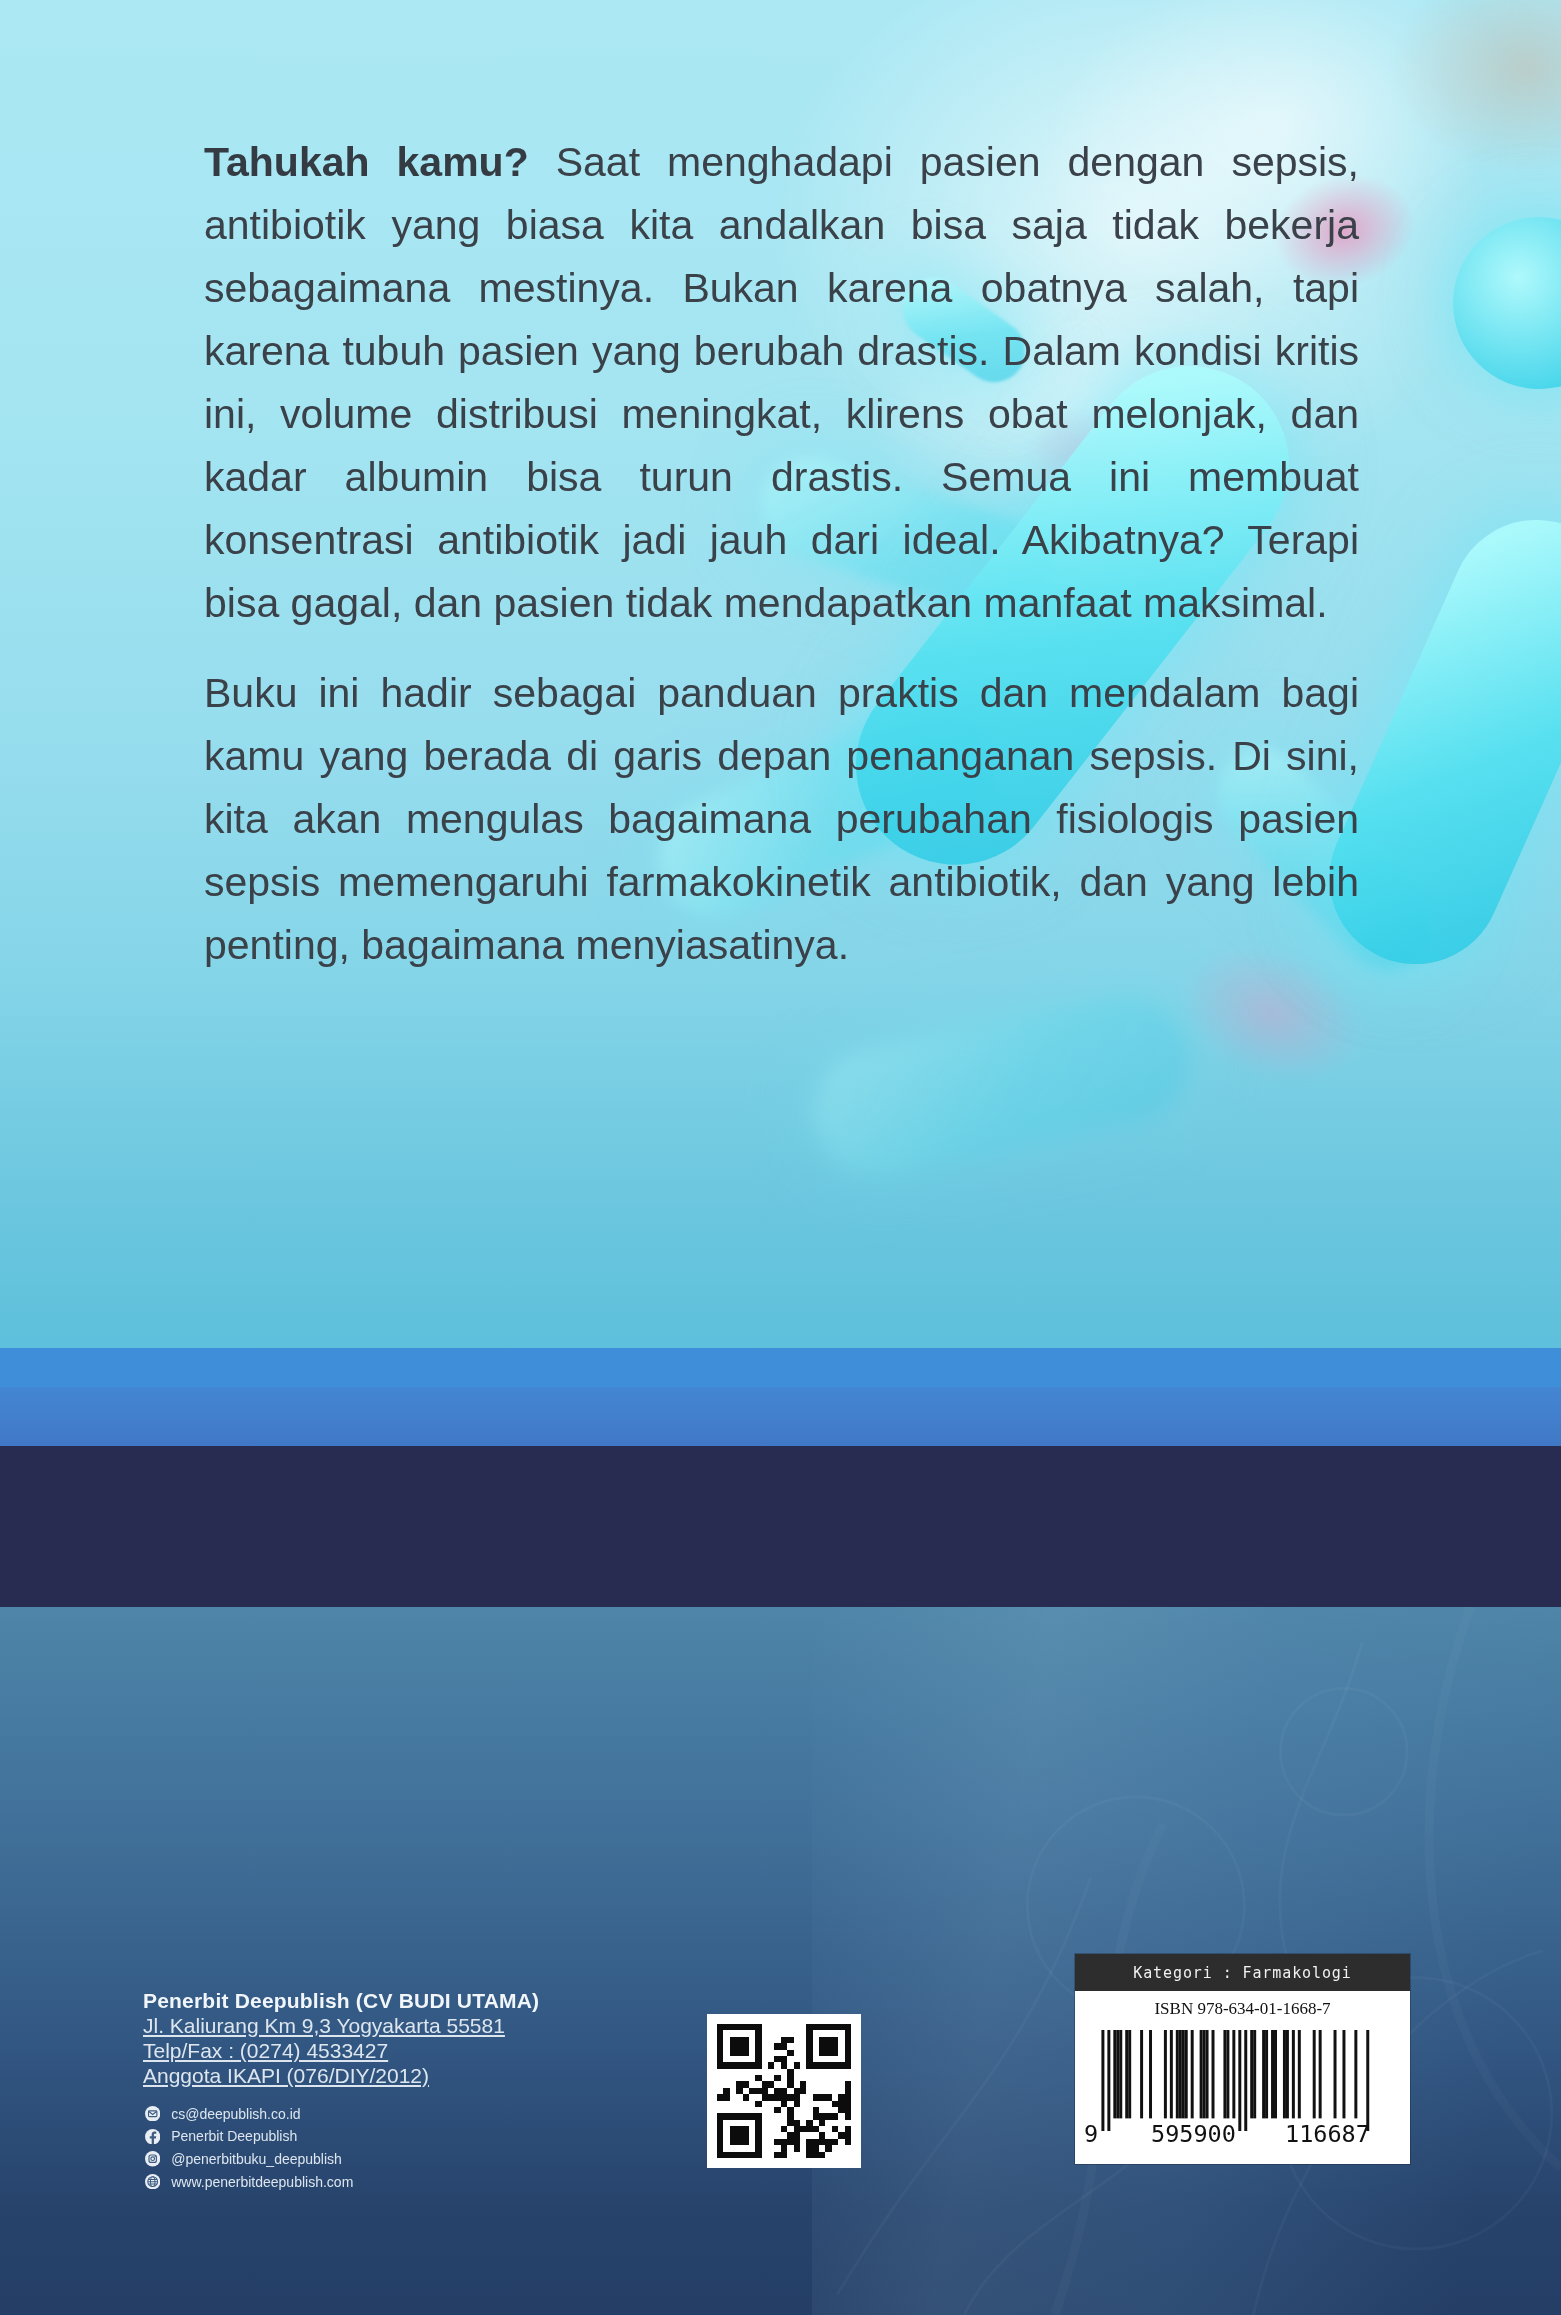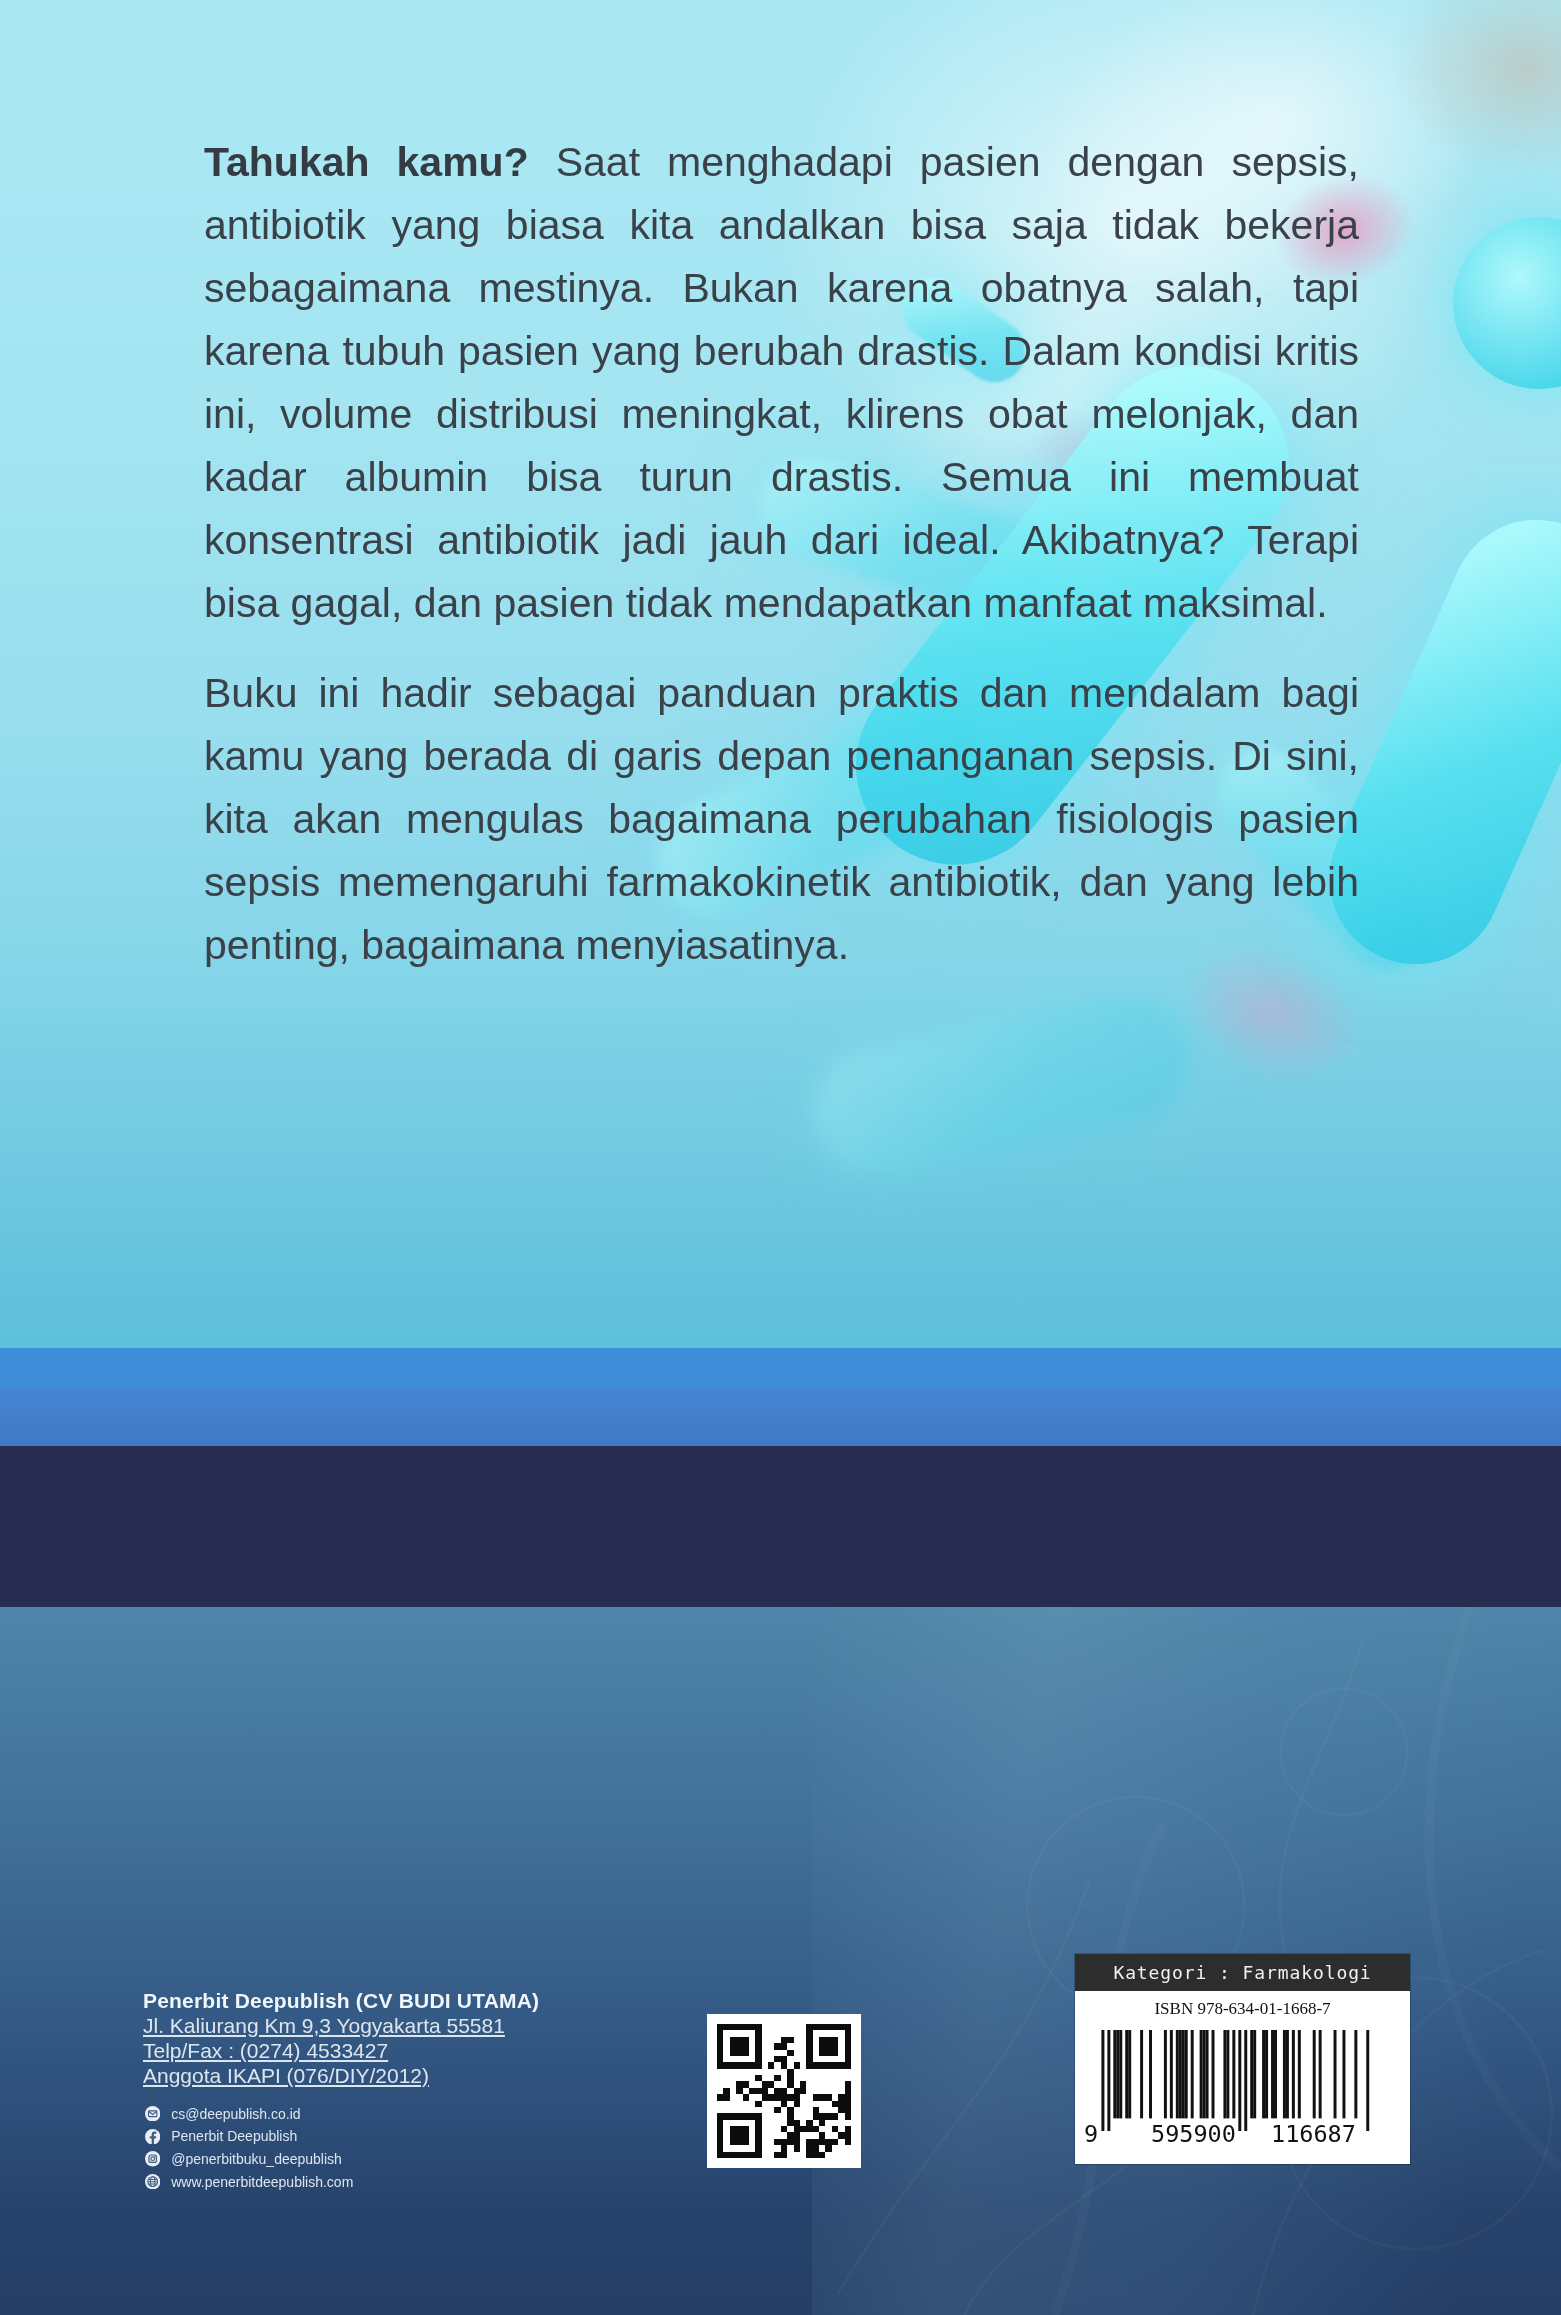--- a/index.html
+++ b/index.html
@@ -77,30 +77,30 @@
   .contact-label{font-size:14px;color:#dde6ee;margin-left:11px;white-space:nowrap;}
 
   .qr-box{position:absolute;left:707px;top:407px;width:154px;height:154px;background:#ffffff;}
   .qr-box svg{position:absolute;left:10px;top:10px;}
 
   .isbn-box{position:absolute;left:1075px;top:347px;width:335px;height:210px;background:#ffffff;
     box-shadow:0 0 0 0.9px rgba(0,0,0,.25);}
   .isbn-header{position:absolute;left:0;top:0;width:100%;height:37px;background:#2d2d2d;
     display:flex;align-items:center;justify-content:center;}
   .isbn-header span{font-family:"DejaVu Sans Mono","Liberation Mono",monospace;
-    font-size:18px;color:#f1f1f1;letter-spacing:0.9px;white-space:nowrap;}
+    font-size:15px;color:#f1f1f1;letter-spacing:0.9px;white-space:nowrap;}
   .isbn-number{position:absolute;left:0;top:45px;width:100%;text-align:center;
     font-family:Liberation Serif, serif;font-size:17px;color:#111;
     letter-spacing:0;white-space:nowrap;}
   .barcode{position:absolute;left:23.5px;top:76px;}
   .barcode-digits{position:absolute;left:0;top:166px;width:100%;height:31px;
     font-family:"DejaVu Sans Mono","Liberation Mono",monospace;font-size:23.5px;color:#111;}
   .bd-first{position:absolute;left:9px;top:0;}
   .bd-g1{position:absolute;left:76px;top:0;}
-  .bd-g2{position:absolute;left:196px;top:0;}
+  .bd-g2{position:absolute;left:210px;top:0;}
 </style>
 </head>
 <body>
 
 <div class="page">
 
   <section class="top-section">
     <div class="top-right-glow"></div>
     <div class="bio-art">
       <div class="blob wisp1"></div>

